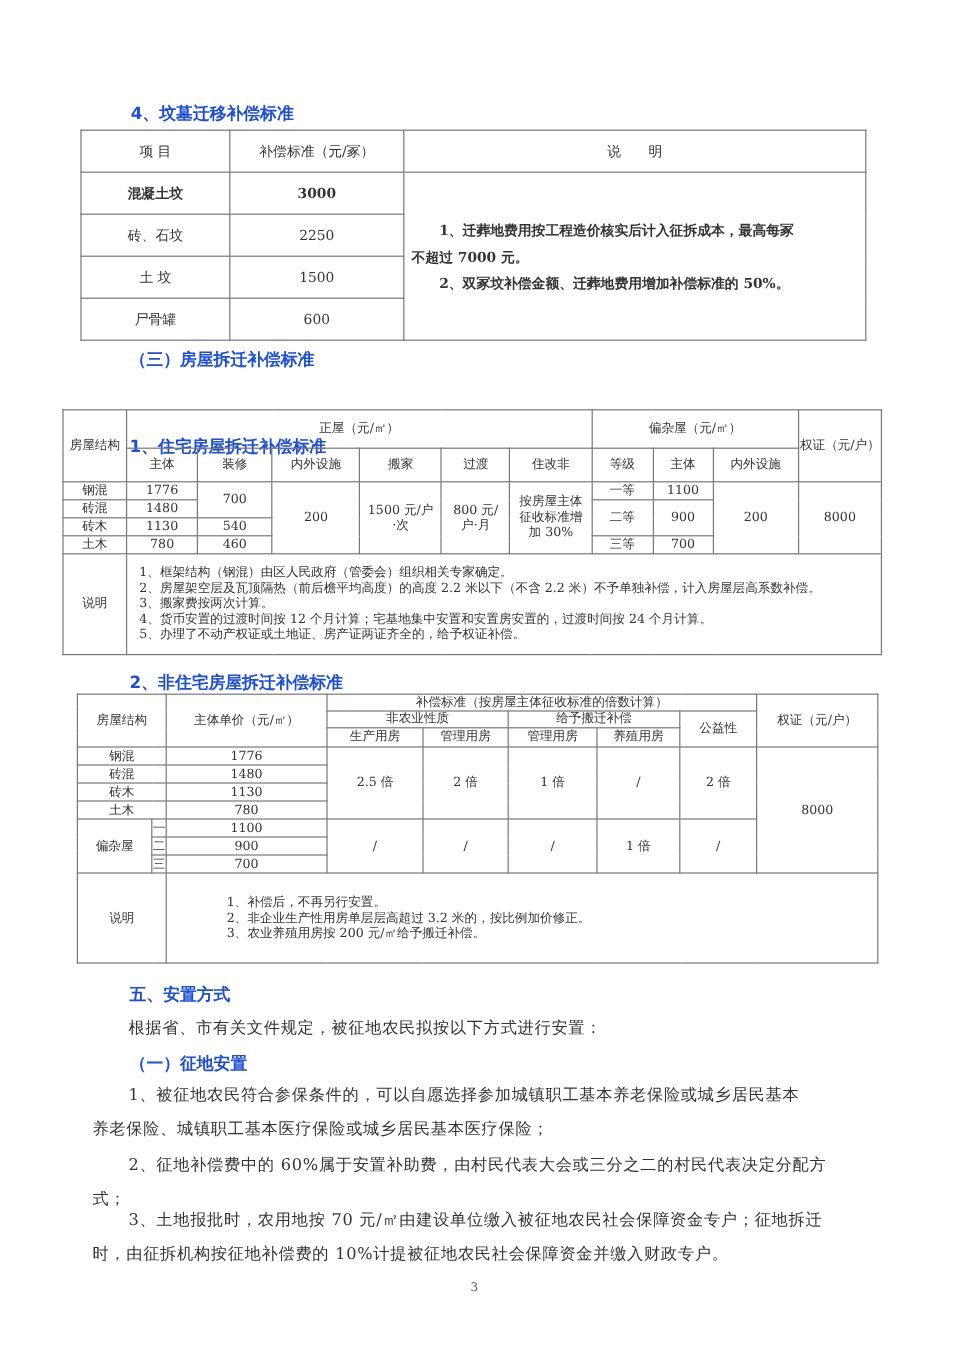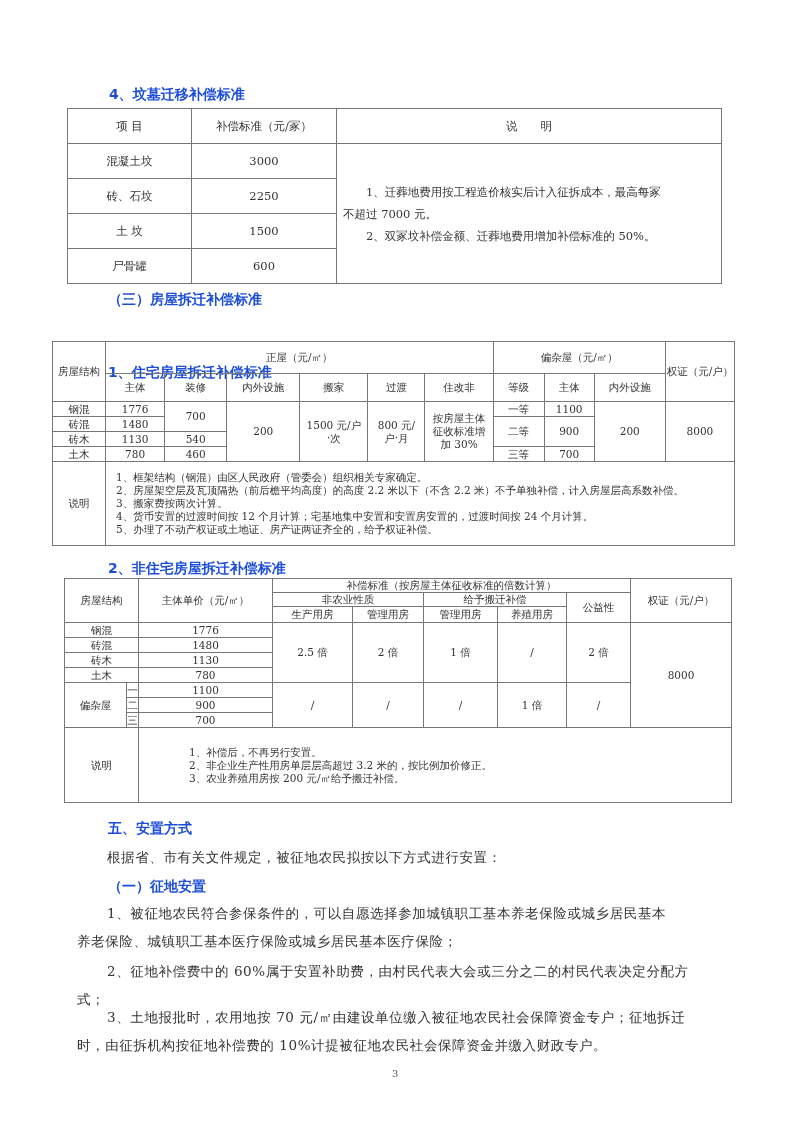--- a/index.html
+++ b/index.html
@@ -23,21 +23,21 @@
 
 <div class="abs h-bold" style="left:109px;top:86px;">4、坟墓迁移补偿标准</div>
 
 <table class="t1" style="left:67px;top:108px;width:655px;">
   <tbody>
       <tr style="height:35px;">
     <td style="width:123px;">项 目</td>
     <td style="width:144px;">补偿标准（元/冢）</td>
     <td>说　　明</td>
   </tr>
-  <tr style="height:35px;">
+  <tr style="height:35px;font-weight:bold;">
     <td>混凝土坟</td>
     <td>3000</td>
     <td rowspan="4" style="text-align:left;padding:0 6px;line-height:22px;font-size:11.5px;margin-left:31px;">
       <div style="text-indent:2em;">1、迁葬地费用按工程造价核实后计入征拆成本，最高每冢</div>
       <div>不超过 7000 元。</div>
       <div style="text-indent:2em;">2、双冢坟补偿金额、迁葬地费用增加补偿标准的 50%。</div>
     </td>
   </tr>
   <tr style="height:35px;">
     <td>砖、石坟</td>

